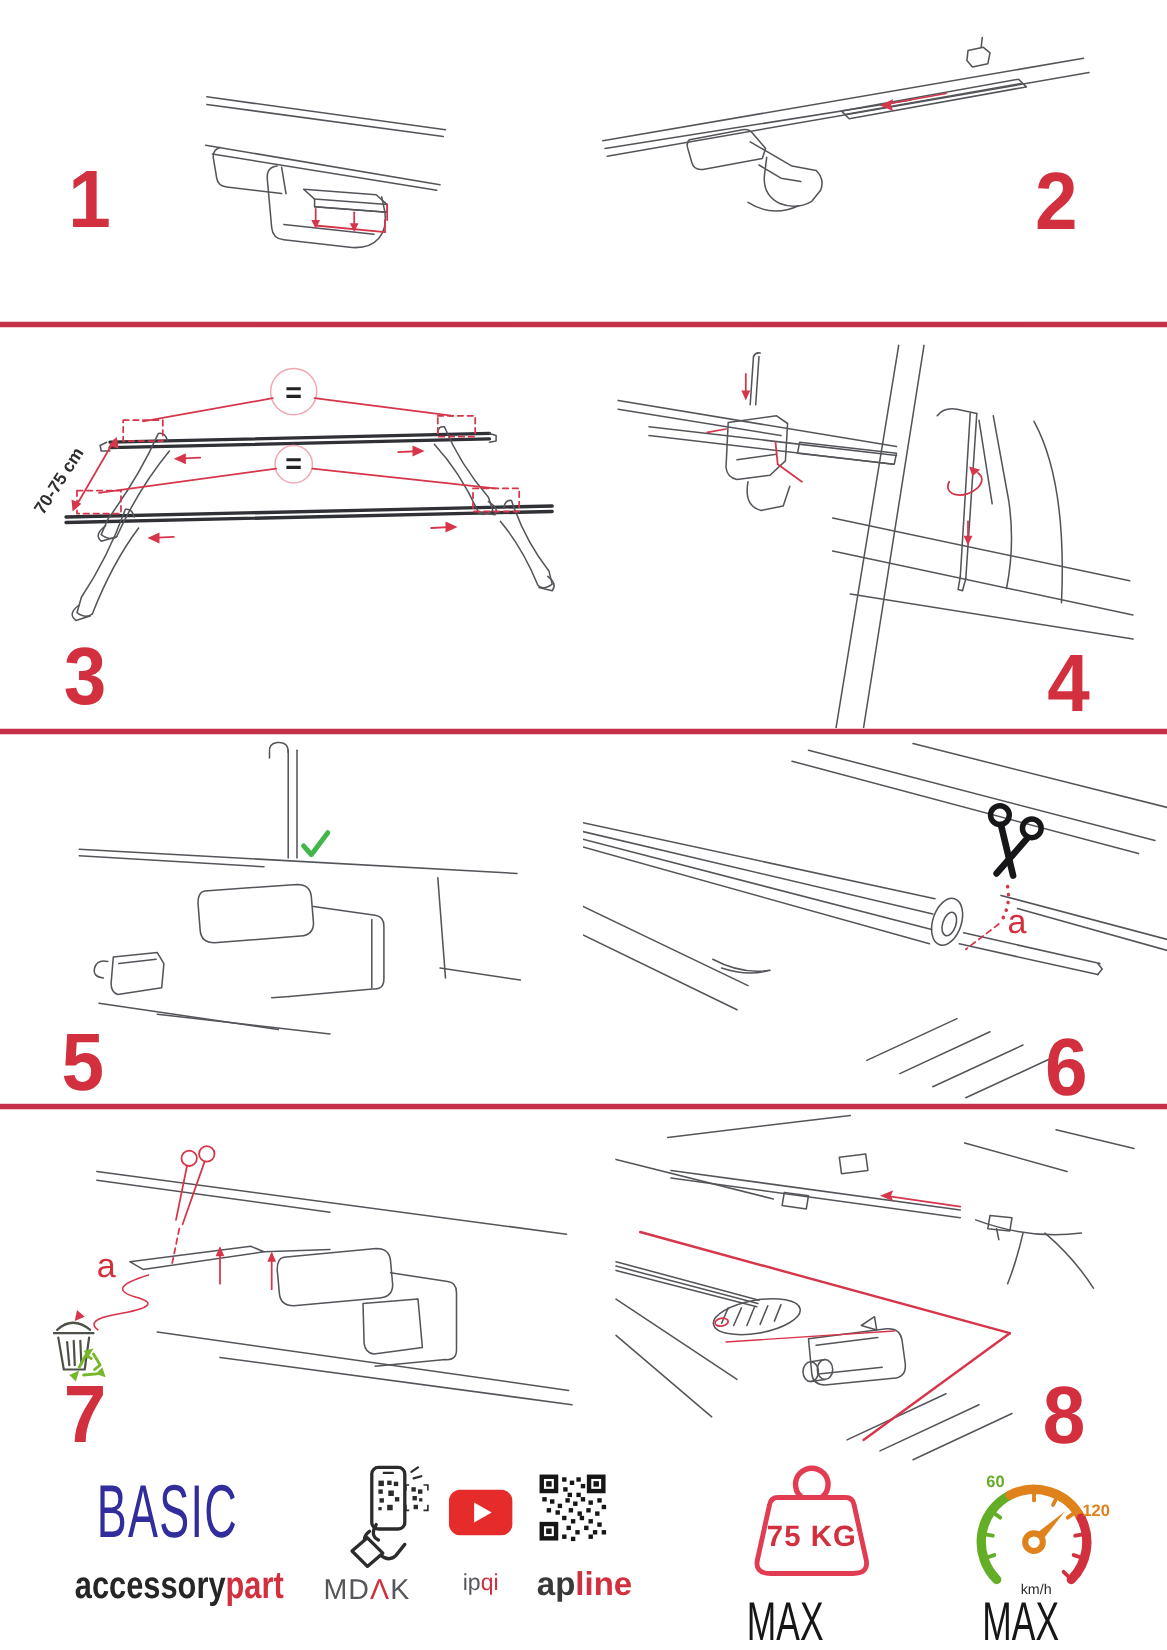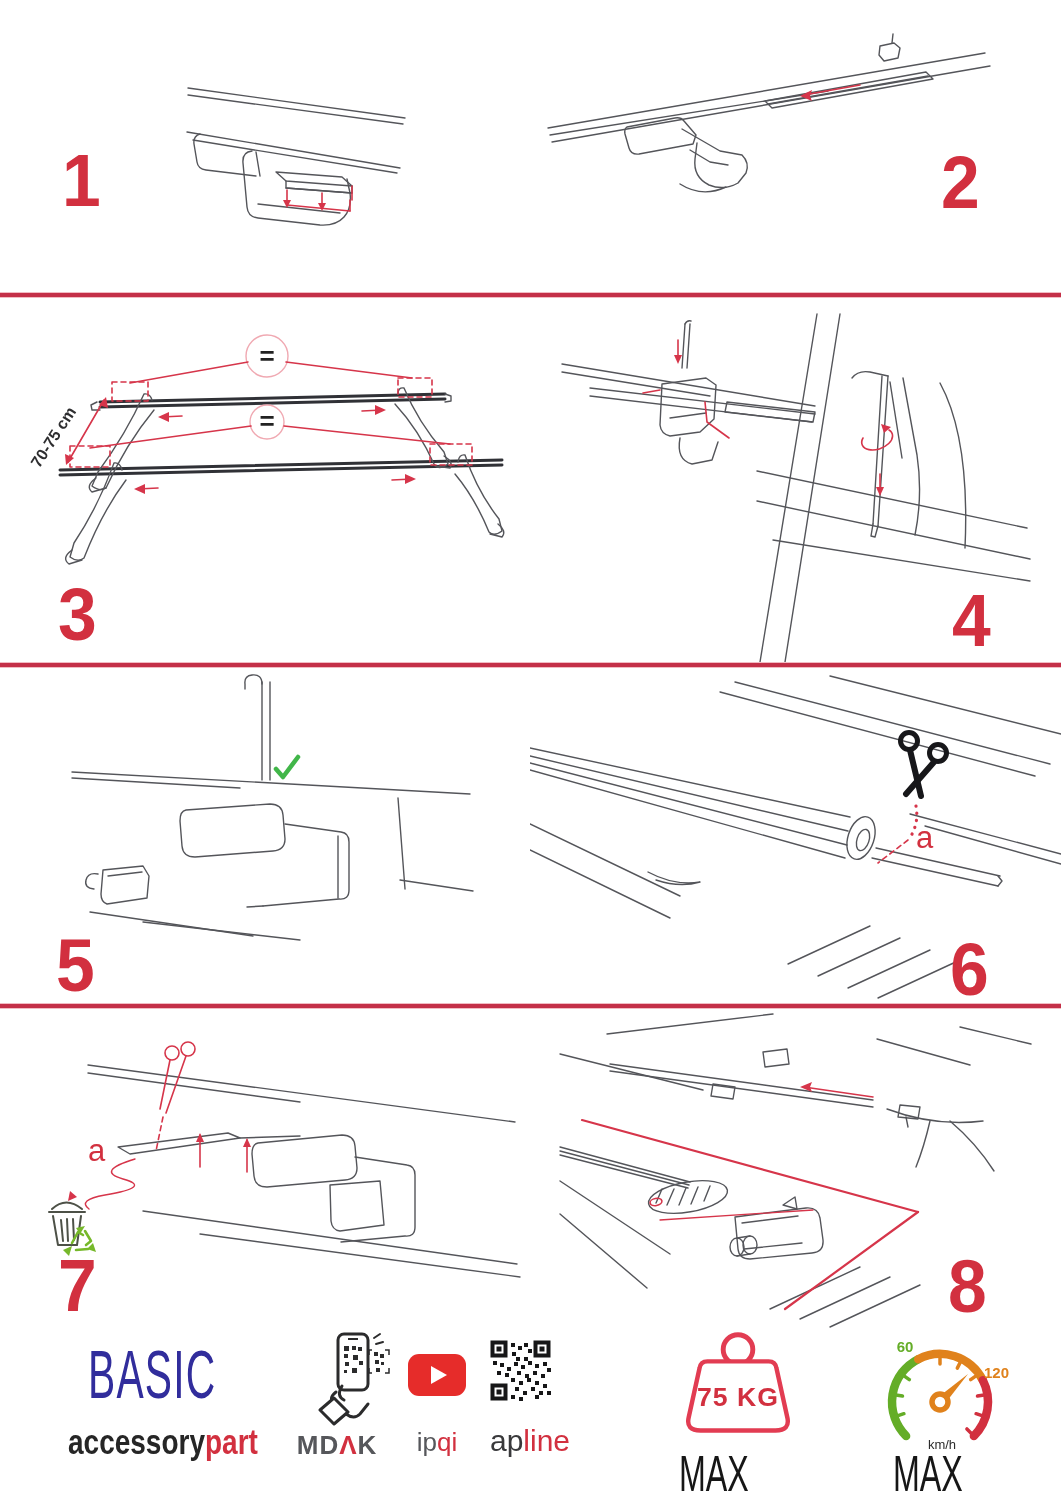--- a/index.html
+++ b/index.html
@@ -25,23 +25,23 @@
   .blk{fill:none;stroke:#17171a;stroke-linecap:round}
   .grn{fill:none;stroke:#41b649;stroke-width:4.5;stroke-linecap:round;stroke-linejoin:round}
   .trash{fill:none;stroke:#4d5147;stroke-width:2;stroke-linecap:round;stroke-linejoin:round}
   .recy{fill:none;stroke:#76b82a;stroke-width:2.6;stroke-linecap:round;stroke-linejoin:round}
   .recyf{fill:#76b82a;stroke:none}
   .basic{display:inline-block;font-size:68px;font-weight:500;color:#312d9c;letter-spacing:2px;
          line-height:1;transform:scaleX(.6);transform-origin:0 0}
   .apart{display:inline-block;font-size:35px;font-weight:700;color:#262626;line-height:1;
          transform:scaleX(.8);transform-origin:0 0}
   .redtx{color:#d2303f}
-  .ptext{font-size:26px;font-weight:700;color:#56575b;text-align:center;letter-spacing:1px}
-  .ptext2{font-size:26px;font-weight:500;color:#56575b;text-align:center}
-  .ptext3{font-size:30px;font-weight:400;color:#39393b;text-align:center}
+  .ptext{font-size:26px;font-weight:400;color:#56575b;letter-spacing:1px}
+  .ptext2{font-size:21px;font-weight:500;color:#56575b;text-align:center}
+  .ptext3{font-size:30px;font-weight:700;color:#39393b;text-align:center}
   .maxwrap{text-align:left}
   .max{display:inline-block;font-size:46px;font-weight:500;color:#161616;line-height:1;
        transform:scale(.7,1.08);transform-origin:center top}
   .wt{font-size:27px;font-weight:700;fill:#d2303f;letter-spacing:1px}
   .sp60{font-size:15px;font-weight:700;fill:#64ad27}
   .sp120{font-size:15px;font-weight:700;fill:#e0821c}
   .spunit{font-size:13px;fill:#2c2c2c}
 </style>
 </head>
 <body>

